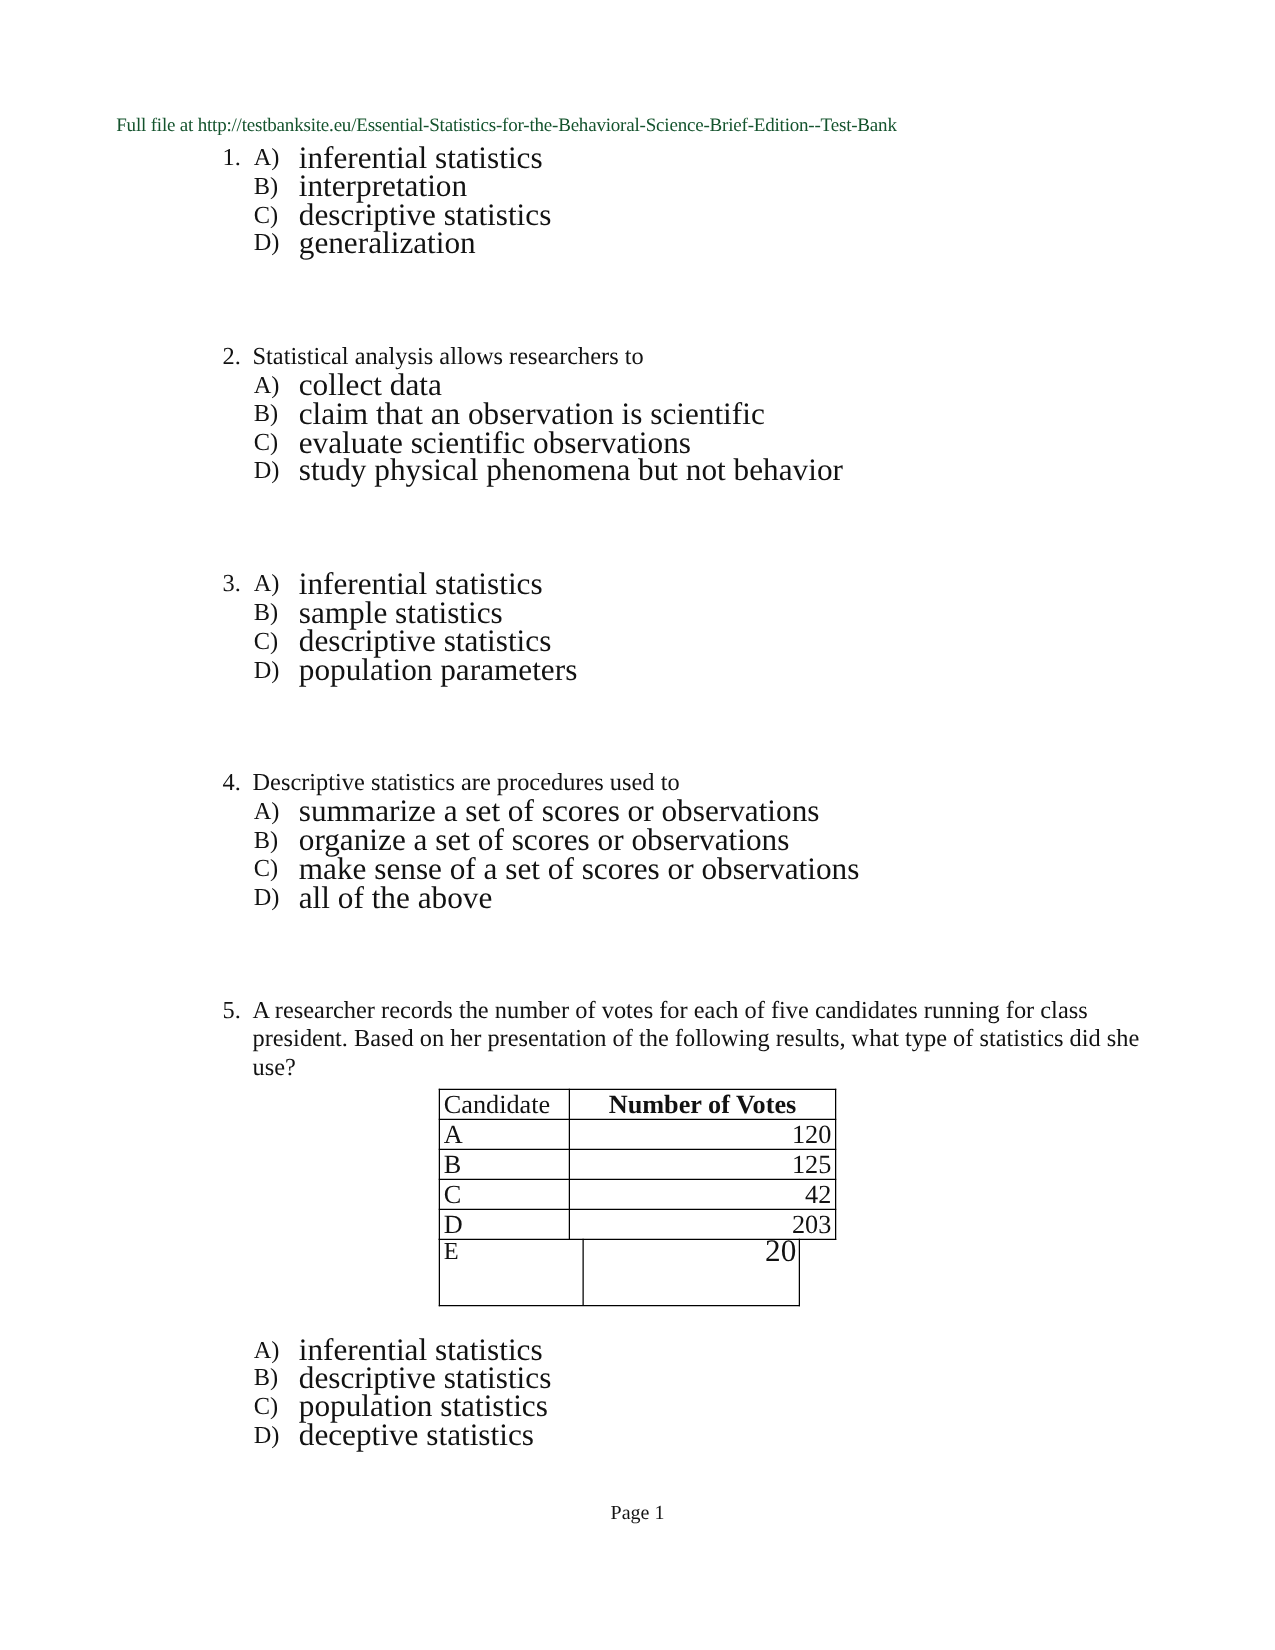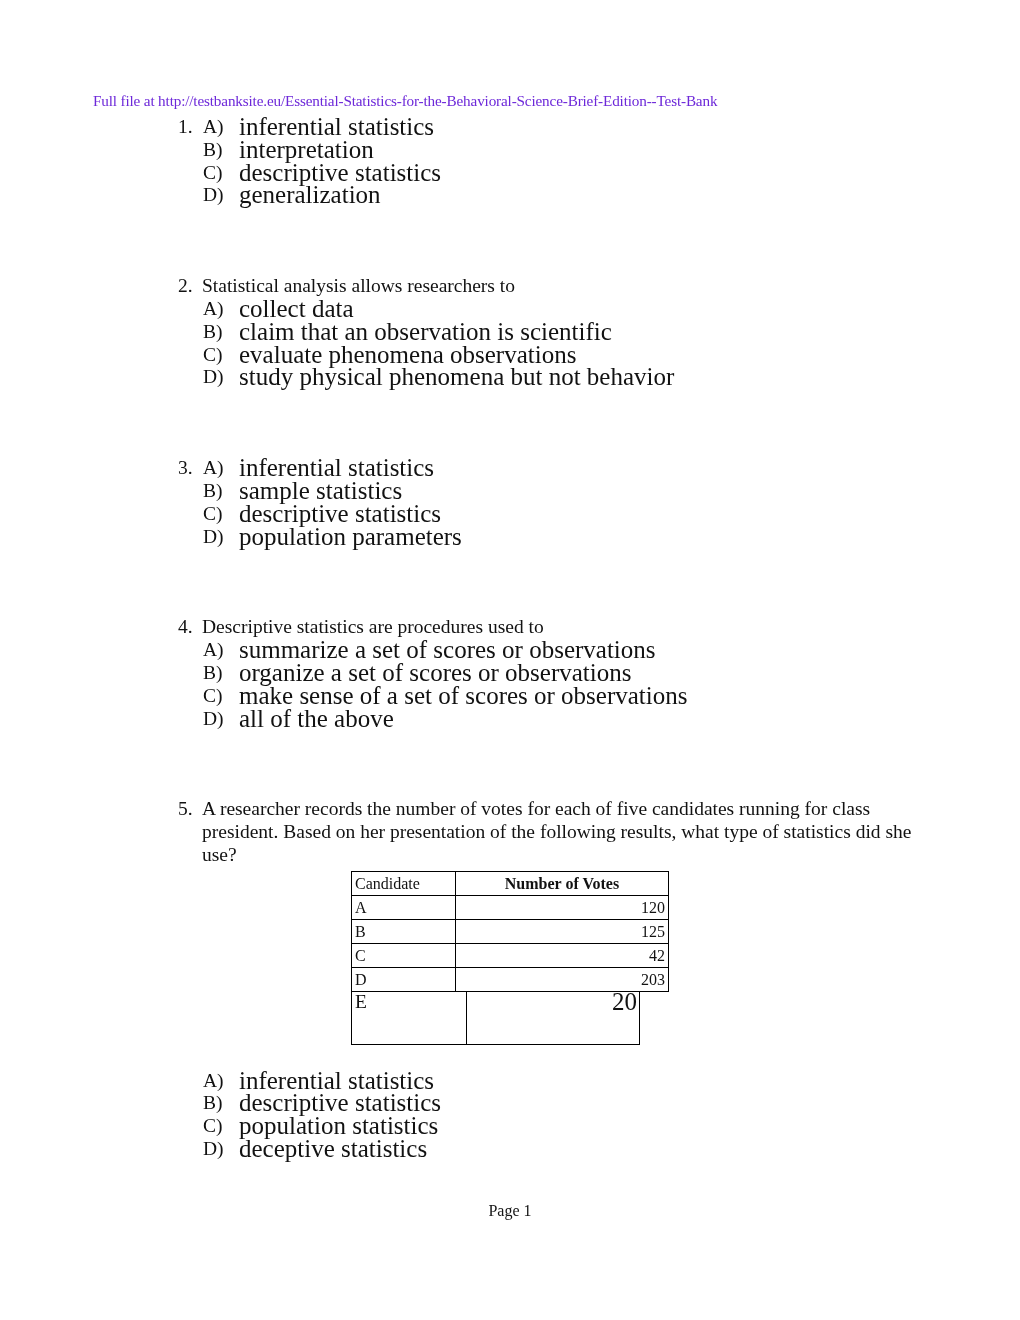--- a/index.html
+++ b/index.html
@@ -26,21 +26,21 @@
   }
 
   
   .header-line {
     position: absolute;
     left: 93px;
     top: 92px;
     font-size: 15.2px;
     letter-spacing: -0.15px;
     white-space: nowrap;
-    color: #6d28d9;
+    color: #14532d;
   }
 
   
   .content {
     position: absolute;
     left: 0;
     top: 116px;
     width: 1020px;
   }
 
@@ -107,21 +107,21 @@
     border-collapse: collapse;
     table-layout: fixed;
     font-size: 19.5px;
     color: #121212;
   }
   .vt td, .vt th {
     border: 1.6px solid #000000;
     padding: 0 3px;
     height: 23px;
     font-weight: normal;
-    font-size: 16px;
+    font-size: 21px;
     line-height: 23px;
     vertical-align: top;
   }
   .col-cand { width: 104px; }
   .col-votes { width: 213px; }
   .vt .cell-cand { text-align: left; }
   .vt .cell-votes { text-align: right; }
   .vt th.head-cand { text-align: left; }
   .vt th.head-votes { text-align: center; font-weight: bold; }
 
@@ -214,21 +214,21 @@
       <div class="opt">
         <span class="opt-letter">A)</span>
         <span class="opt-text">collect data</span>
       </div>
       <div class="opt">
         <span class="opt-letter">B)</span>
         <span class="opt-text">claim that an observation is scientific</span>
       </div>
       <div class="opt">
         <span class="opt-letter">C)</span>
-        <span class="opt-text">evaluate phenomena observations</span>
+        <span class="opt-text">evaluate scientific observations</span>
       </div>
       <div class="opt">
         <span class="opt-letter">D)</span>
         <span class="opt-text">study physical phenomena but not behavior</span>
       </div>
     </div>
 
     <div class="gap-3"></div>
 
     <div class="qblock">

